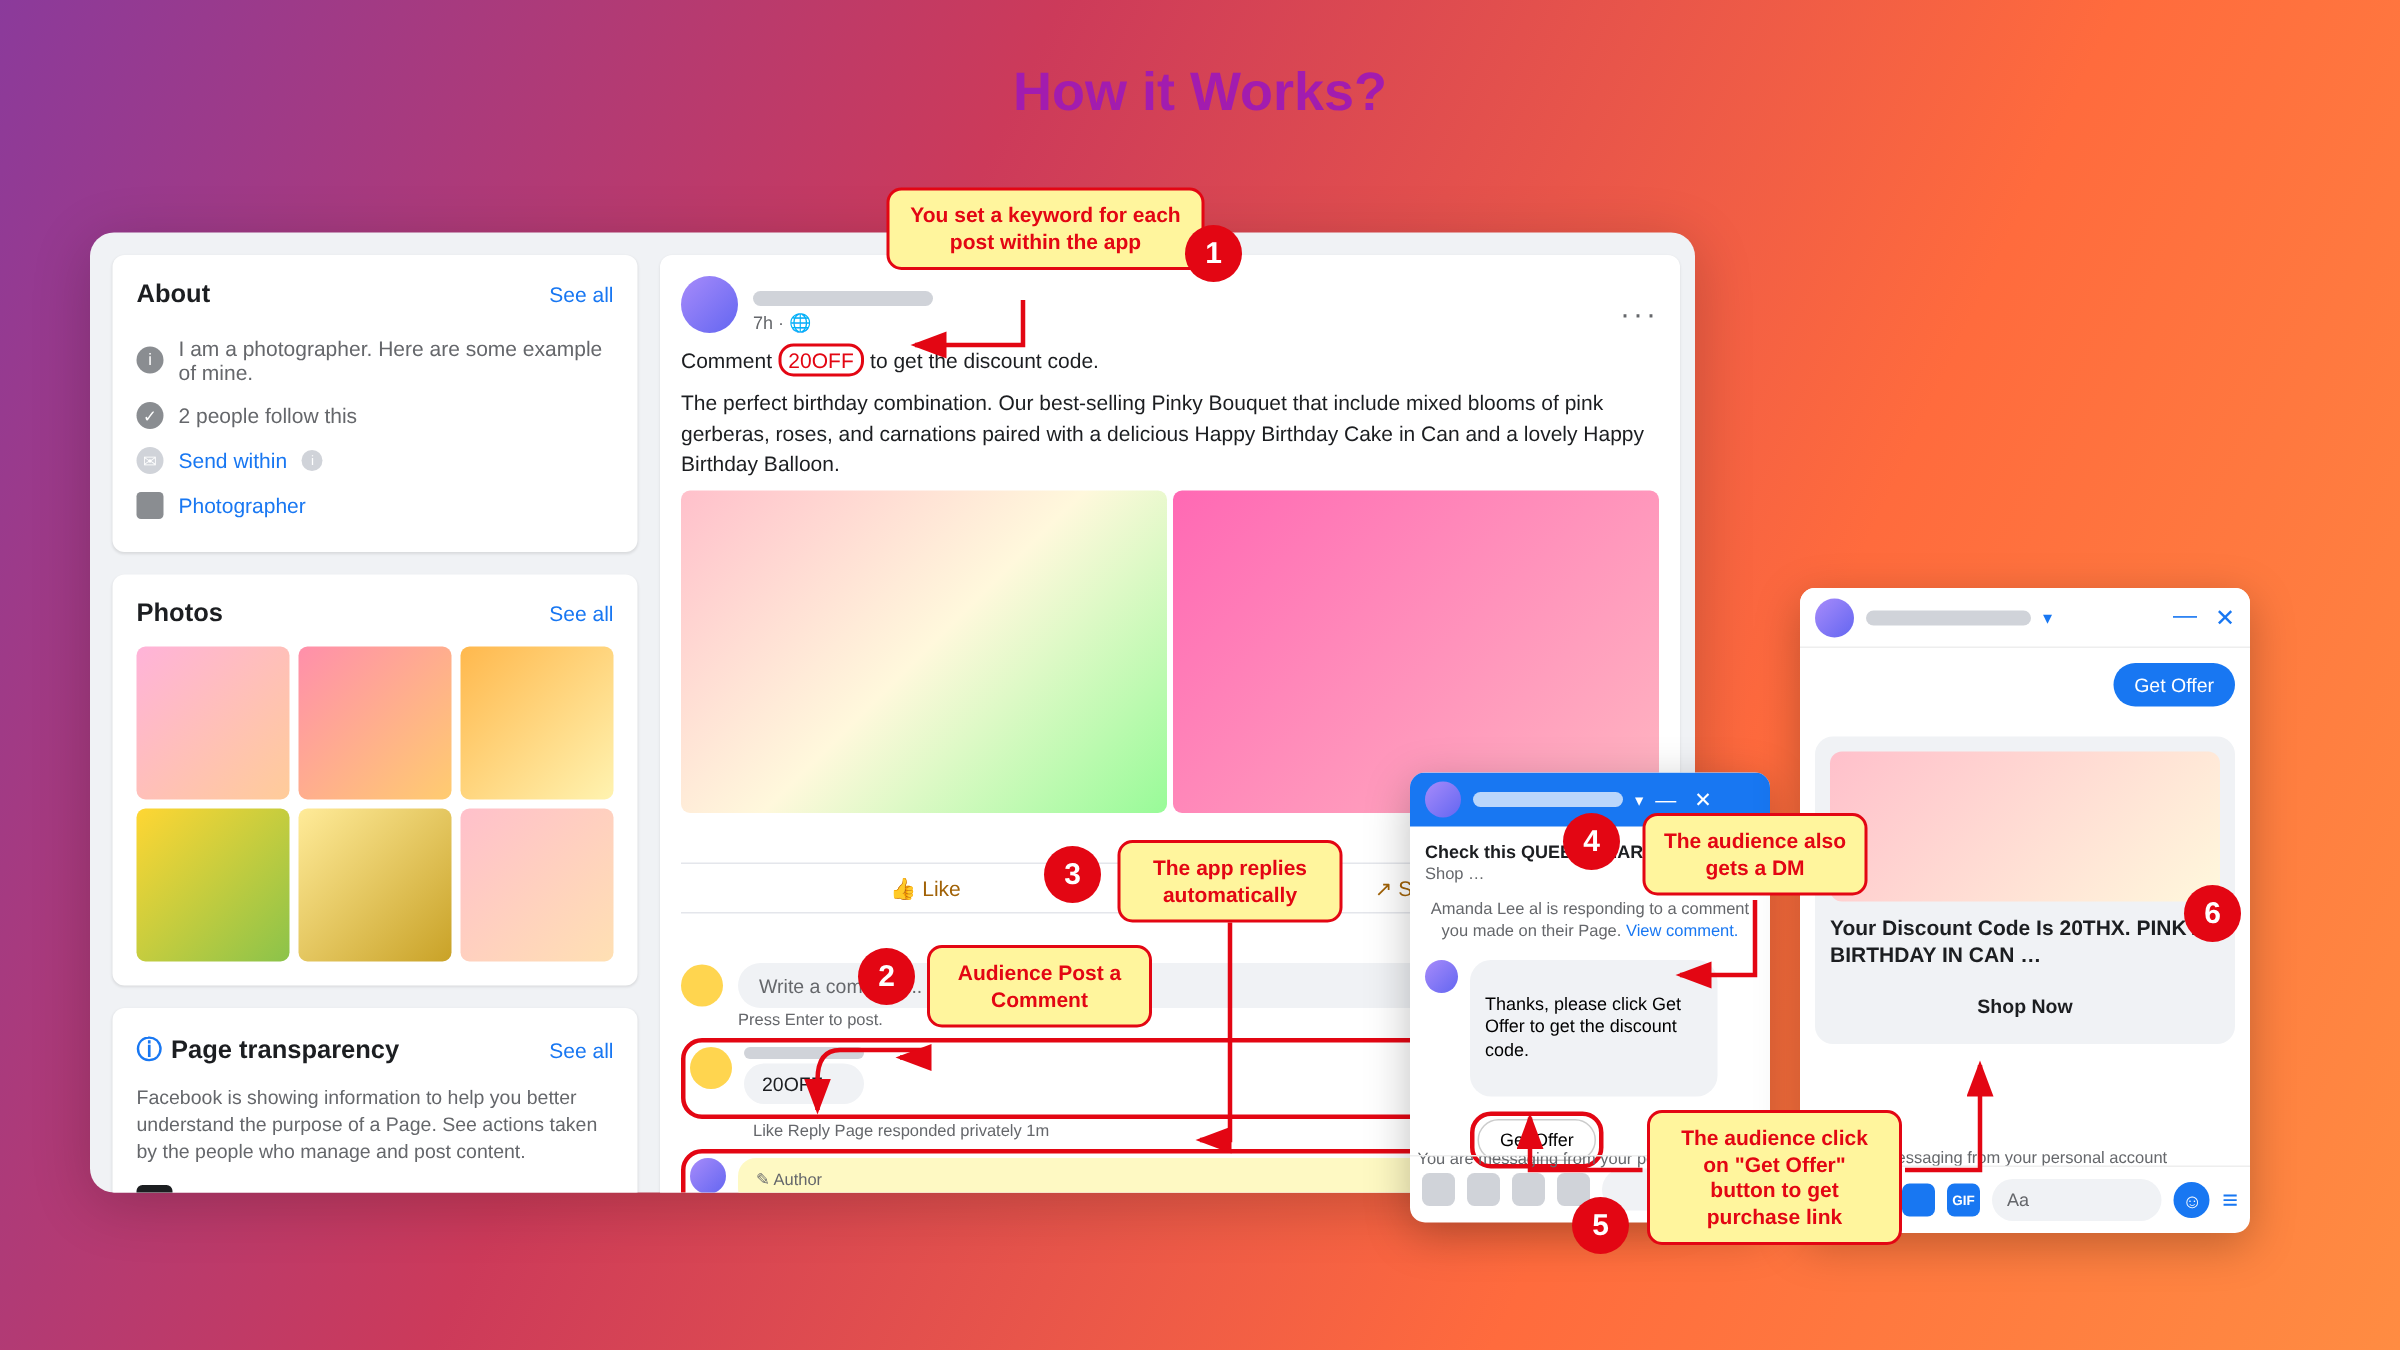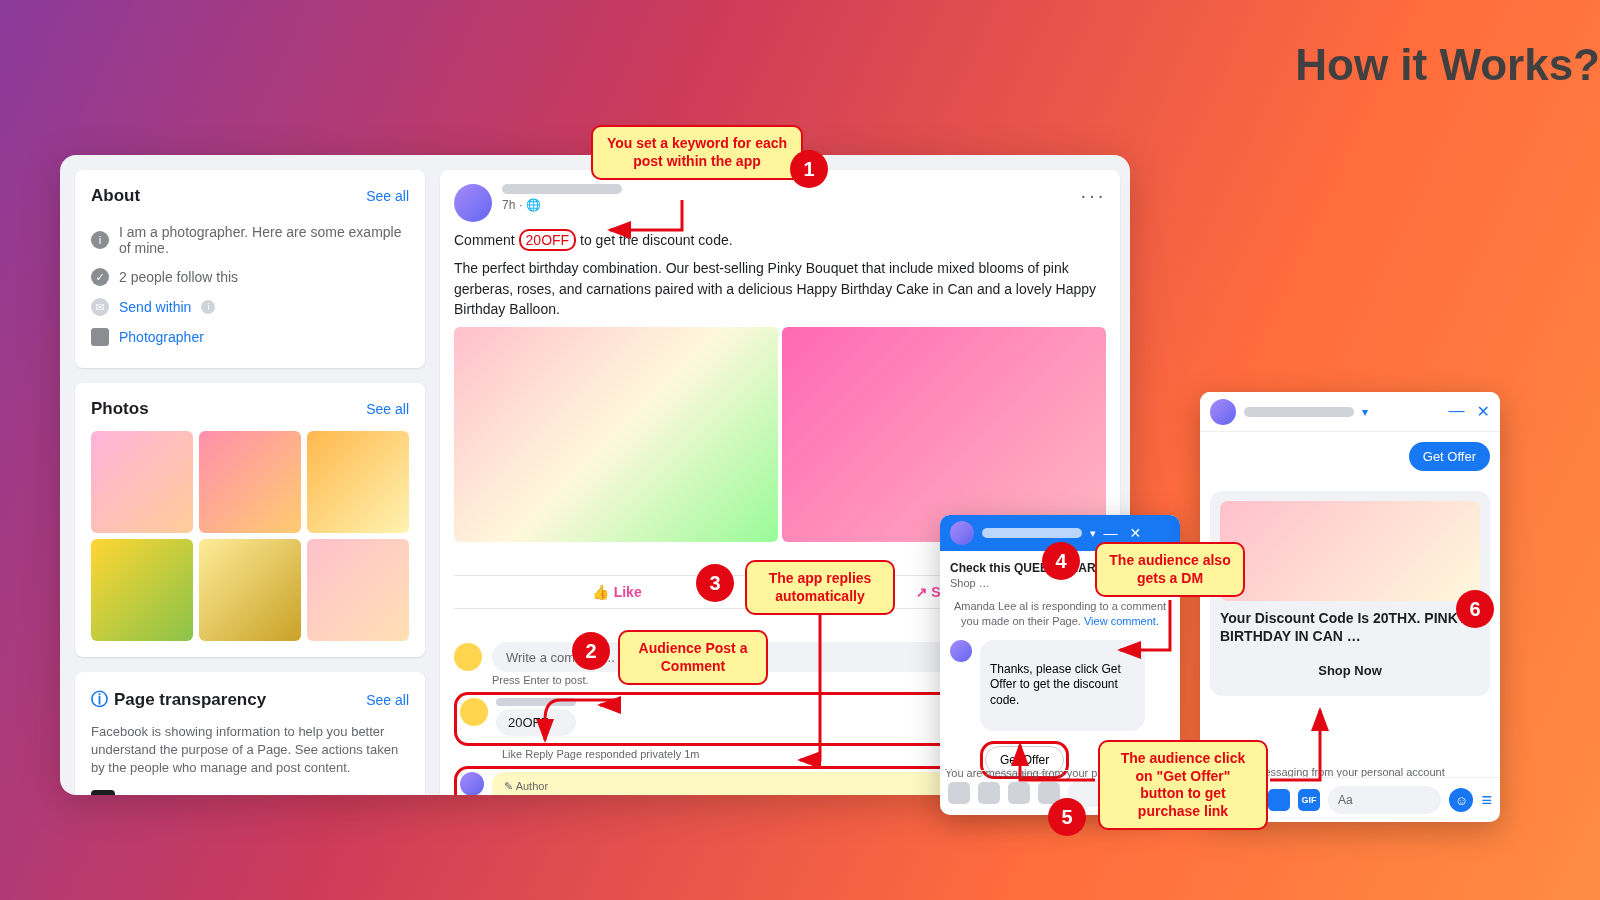--- a/index.html
+++ b/index.html
@@ -1,17 +1,17 @@
 <!DOCTYPE html>
 <html><head>
 <meta charset="utf-8">
 <style>
 *{box-sizing:border-box;margin:0;padding:0}
 body{font-family:-apple-system,BlinkMacSystemFont,"Segoe UI",Helvetica,Arial,sans-serif;width:1600px;height:900px;overflow:hidden;background:linear-gradient(115deg,#8b3a9b 0%,#cc3a5a 35%,#ff6b3d 70%,#ff8c42 100%);position:relative}
-.title{position:absolute;top:40px;left:0;right:0;text-align:right;color:#404040;font-size:44px;font-weight:700}
+.title{position:absolute;top:40px;left:0;right:0;text-align:center;color:#a21caf;font-size:36px;font-weight:700}
 .canvas{position:absolute;top:155px;left:60px;width:1070px;height:640px;background:#f0f2f5;border-radius:16px;overflow:hidden;box-shadow:0 8px 40px rgba(0,0,0,.2)}
 .sidebar{position:absolute;left:15px;top:15px;width:350px}
 .card{background:#fff;border-radius:8px;padding:16px;margin-bottom:15px;box-shadow:0 1px 2px rgba(0,0,0,.1)}
 .card-hd{display:flex;justify-content:space-between;align-items:center;margin-bottom:12px}
 .card-hd h3{font-size:17px;font-weight:700;color:#1c1e21}
 .see-all{color:#1877f2;font-size:14px;text-decoration:none}
 .about-row{display:flex;align-items:center;gap:10px;padding:6px 0;font-size:14px;color:#65676b}
 .about-row.link{color:#1877f2}
 .ico{width:18px;height:18px;border-radius:50%;background:#8a8d91;flex-shrink:0;display:flex;align-items:center;justify-content:center;color:#fff;font-size:11px}
 .ico.sq{border-radius:3px}
@@ -19,35 +19,35 @@
 .ph{aspect-ratio:1;border-radius:6px;background:linear-gradient(135deg,#ffb3d9,#ffcc99)}
 .ph:nth-child(2){background:linear-gradient(135deg,#ff8fab,#ffcc70)}
 .ph:nth-child(3){background:linear-gradient(135deg,#ffb84d,#fff3b0)}
 .ph:nth-child(4){background:linear-gradient(135deg,#ffd633,#8bc34a)}
 .ph:nth-child(5){background:linear-gradient(135deg,#ffeb99,#c9a227)}
 .ph:nth-child(6){background:linear-gradient(135deg,#ffc0cb,#ffe0b3)}
 .trans-text{font-size:13px;color:#65676b;line-height:1.4;margin-bottom:12px}
 .trans-row{display:flex;align-items:center;gap:12px;font-size:14px;font-weight:600;color:#1c1e21}
 .flag{width:24px;height:24px;background:#1c1e21;border-radius:4px}
 .post{position:absolute;left:380px;top:15px;width:680px;background:#fff;border-radius:8px;padding:14px;box-shadow:0 1px 2px rgba(0,0,0,.1)}
-.post-hd{display:flex;align-items:flex-start;gap:10px;margin-bottom:8px}
+.post-hd{display:flex;align-items:flex-end;gap:10px;margin-bottom:8px}
 .av{width:38px;height:38px;border-radius:50%;background:linear-gradient(135deg,#a78bfa,#6366f1)}
 .av.sm{width:28px;height:28px}
 .post-name{height:10px;width:120px;background:#d0d3d9;border-radius:5px}
 .post-time{font-size:12px;color:#65676b;margin-top:4px}
 .post-dots{margin-left:auto;font-size:20px;color:#65676b;letter-spacing:2px}
 .post-text{font-size:14px;color:#1c1e21;line-height:1.45;margin-bottom:8px}
 .kw{border:2px solid #e30613;border-radius:10px;padding:1px 5px;color:#e30613}
 .imgs{display:flex;gap:4px;margin-bottom:10px}
 .img{flex:1;height:215px;border-radius:6px}
 .img:first-child{background:linear-gradient(135deg,#ffc0cb,#fff8dc,#98fb98)}
 .img:last-child{background:linear-gradient(135deg,#ff69b4,#ffb6c1)}
 .cc{font-size:13px;color:#65676b;text-align:right;padding:4px 0;border-bottom:1px solid #e4e6eb}
 .actions{display:flex;border-bottom:1px solid #e4e6eb}
-.act{flex:1;text-align:center;padding:8px;font-size:14px;color:#ec4899;font-weight:700}
+.act{flex:1;text-align:center;padding:8px;font-size:14px;color:#a16207;font-weight:400}
 .mr{text-align:right;font-size:13px;color:#65676b;padding:8px 0 6px}
 .cbox{display:flex;align-items:center;gap:10px;padding:4px 0}
 .cin{flex:1;height:30px;background:#f0f2f5;border-radius:16px;display:flex;align-items:center;padding:0 14px;font-size:13px;color:#65676b}
 .cicons{display:flex;gap:10px;color:#65676b;font-size:15px}
 .pe{font-size:11px;color:#65676b;margin-left:38px;margin-top:-2px;margin-bottom:6px}
 .comment{display:flex;gap:8px;margin-bottom:4px;margin-left:0}
 .bub{background:#f0f2f5;border-radius:14px;padding:6px 12px;font-size:13px;color:#1c1e21}
 .cmeta{font-size:11px;color:#65676b;margin-left:48px;margin-bottom:6px}
 .reply{margin-left:36px}
 .rbub{background:#fef9c3;border-radius:12px;padding:8px 12px;font-size:13px;color:#1c1e21}

